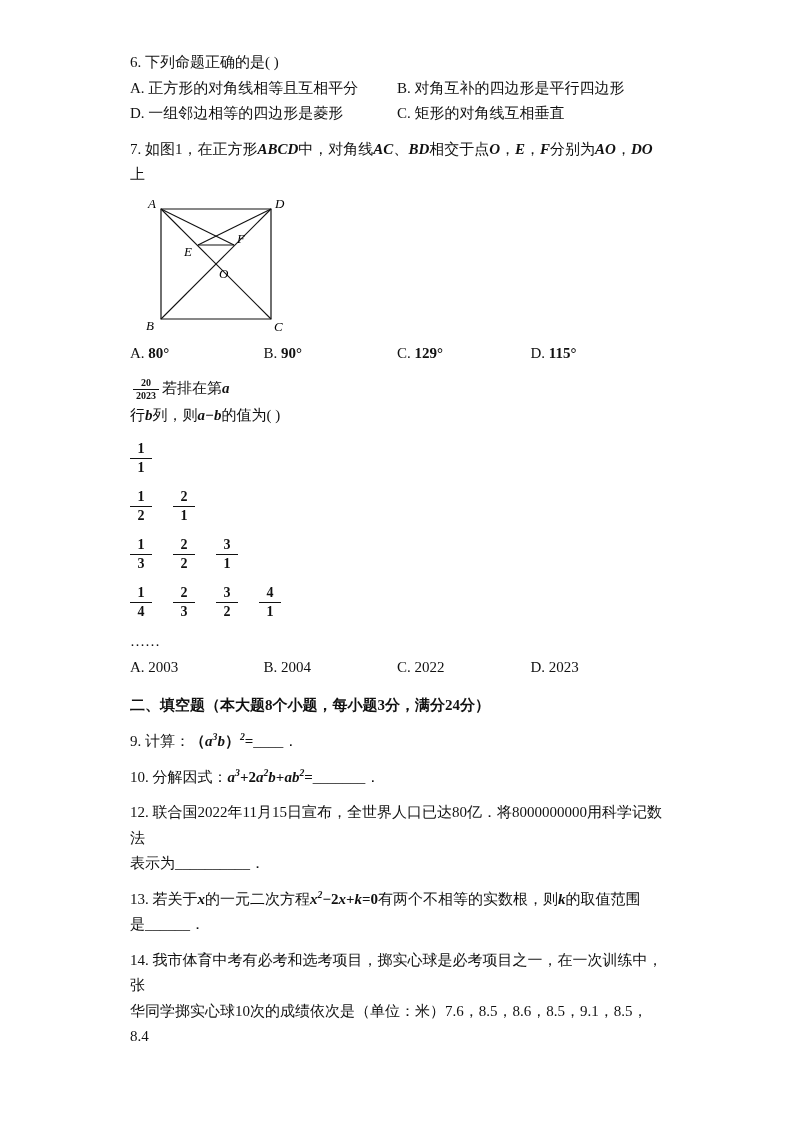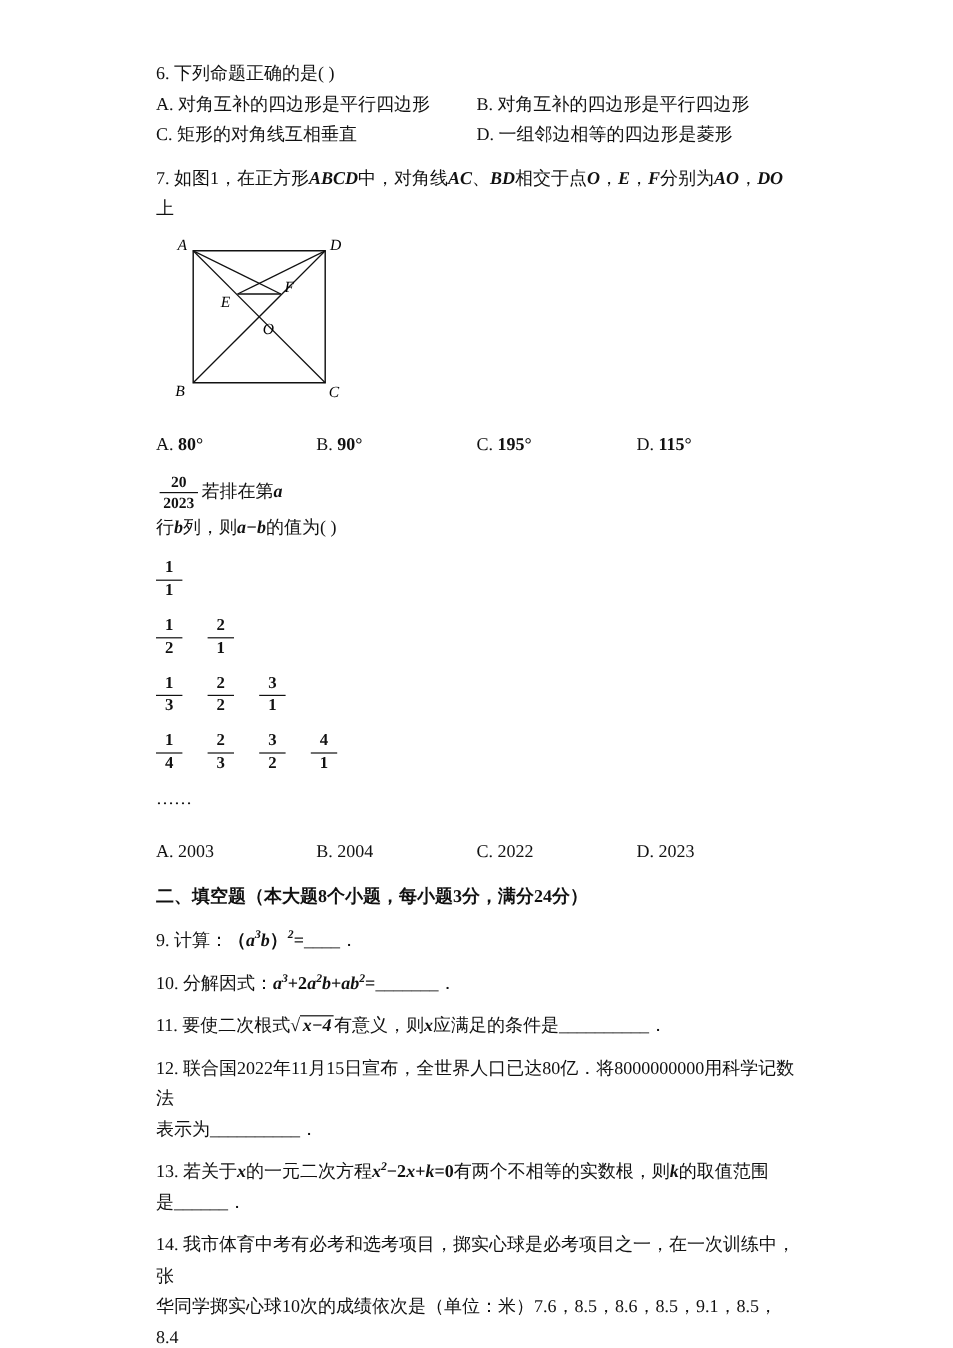--- a/index.html
+++ b/index.html
@@ -9,52 +9,52 @@
     font-size:15px;color:#111;
     padding:50px 130px 20px 130px;
   }
   .line{line-height:1.7;}
   .block{margin-top:10px;}
   .m{font-style:italic;font-weight:bold;}
   .b{font-weight:bold;}
   .sup{font-size:0.65em;vertical-align:super;font-weight:bold;font-style:italic;}
   .opts2{display:flex;line-height:1.7;}
   .opts2 .opt{width:50%;}
-  .opts4{display:flex;line-height:1.7;margin-top:20px;justify-content:center;}
+  .opts4{display:flex;line-height:1.7;margin-top:2px;justify-content:center;}
   .opts4 .opt{width:25%;}
   .figure{margin:6px 0 2px 6px;}
   .figure svg{display:block;}
   .fig-label{font-family:"Liberation Serif",serif;font-style:italic;font-size:13px;}
   .frac{display:inline-block;text-align:center;vertical-align:middle;font-weight:bold;line-height:1.25;font-size:14px;}
   .frac .num{display:block;border-bottom:1.2px solid #111;padding:0 3px;}
   .frac .den{display:block;padding:0 3px;}
-  .frac-inline{font-size:13px;margin:0 3px;}
+  .frac-inline{font-size:10px;margin:0 3px;}
   .frow{display:flex;margin-top:12px;}
   .frow .frac{width:22px;margin-right:21px;}
   .ellipsis{margin-top:10px;line-height:1.5;}
   .section-title{font-weight:bold;margin-top:12px;line-height:1.8;}
   .radicand{border-top:1.2px solid #111;font-weight:bold;font-style:italic;padding:0 2px;}
   .radsign{font-weight:bold;}
 </style>
 </head>
 <body>
 
 <div class="page">
 
   <section>
     <div class="line">
       <span>6. 下列命题正确的是(    )</span>
     </div>
     <div class="opts2">
-      <div class="opt"><span>A. 对角互补的四边形是平行四边形</span></div>
+      <div class="opt"><span>A. 正方形的对角线相等且互相平分</span></div>
       <div class="opt"><span>B. 对角互补的四边形是平行四边形</span></div>
     </div>
     <div class="opts2">
+      <div class="opt"><span>D. 一组邻边相等的四边形是菱形</span></div>
       <div class="opt"><span>C. 矩形的对角线互相垂直</span></div>
-      <div class="opt"><span>D. 一组邻边相等的四边形是菱形</span></div>
     </div>
   </section>
 
   <section class="block">
     <div class="line">
       <span>7. 如图1，在正方形</span><span class="m">ABCD</span><span>中，对角线</span><span class="m">AC</span><span>、</span><span class="m">BD</span><span>相交于点</span><span class="m">O</span><span>，</span><span class="m">E</span><span>，</span><span class="m">F</span><span>分别为</span><span class="m">AO</span><span>，</span><span class="m">DO</span><span>上</span>
     </div>
 
     <div class="figure">
       <svg width="160" height="145" viewBox="0 0 160 145">
@@ -75,21 +75,21 @@
         <text x="138" y="137" class="fig-label">C</text>
         <text x="48" y="62" class="fig-label">E</text>
         <text x="101" y="49" class="fig-label">F</text>
         <text x="83" y="84" class="fig-label">O</text>
       </svg>
     </div>
 
     <div class="opts4">
       <div class="opt"><span>A. </span><span class="b">80°</span></div>
       <div class="opt"><span>B. </span><span class="b">90°</span></div>
-      <div class="opt"><span>C. </span><span class="b">195°</span></div>
+      <div class="opt"><span>C. </span><span class="b">129°</span></div>
       <div class="opt"><span>D. </span><span class="b">115°</span></div>
     </div>
   </section>
 
   <section class="block">
     <div class="line">
       <span class="frac frac-inline"><span class="num">20</span><span class="den">2023</span></span><span>若排在第</span><span class="m">a</span>
     </div>
     <div class="line">
       <span>行</span><span class="m">b</span><span>列，则</span><span class="m">a−b</span><span>的值为(    )</span>
@@ -164,25 +164,20 @@
       <span>9. 计算：</span><span class="b">（</span><span class="m">a</span><span class="sup">3</span><span class="m">b</span><span class="b">）</span><span class="sup">2</span><span class="b">=</span><span>____</span><span>．</span>
     </div>
   </section>
 
   <section class="block">
     <div class="line">
       <span>10. 分解因式：</span><span class="m">a</span><span class="sup">3</span><span class="b">+2</span><span class="m">a</span><span class="sup">2</span><span class="m">b</span><span class="b">+</span><span class="m">ab</span><span class="sup">2</span><span class="b">=</span><span>_______</span><span>．</span>
     </div>
   </section>
 
-  <section class="block">
-    <div class="line">
-      <span>11. 要使二次根式</span><span class="radsign">√</span><span class="radicand">x−4</span><span>有意义，则</span><span class="m">x</span><span>应满足的条件是</span><span>__________</span><span>．</span>
-    </div>
-  </section>
 
   <section class="block">
     <div class="line">
       <span>12. 联合国2022年11月15日宣布，全世界人口已达80亿．将8000000000用科学记数法</span>
     </div>
     <div class="line">
       <span>表示为</span><span>__________</span><span>．</span>
     </div>
   </section>
 

